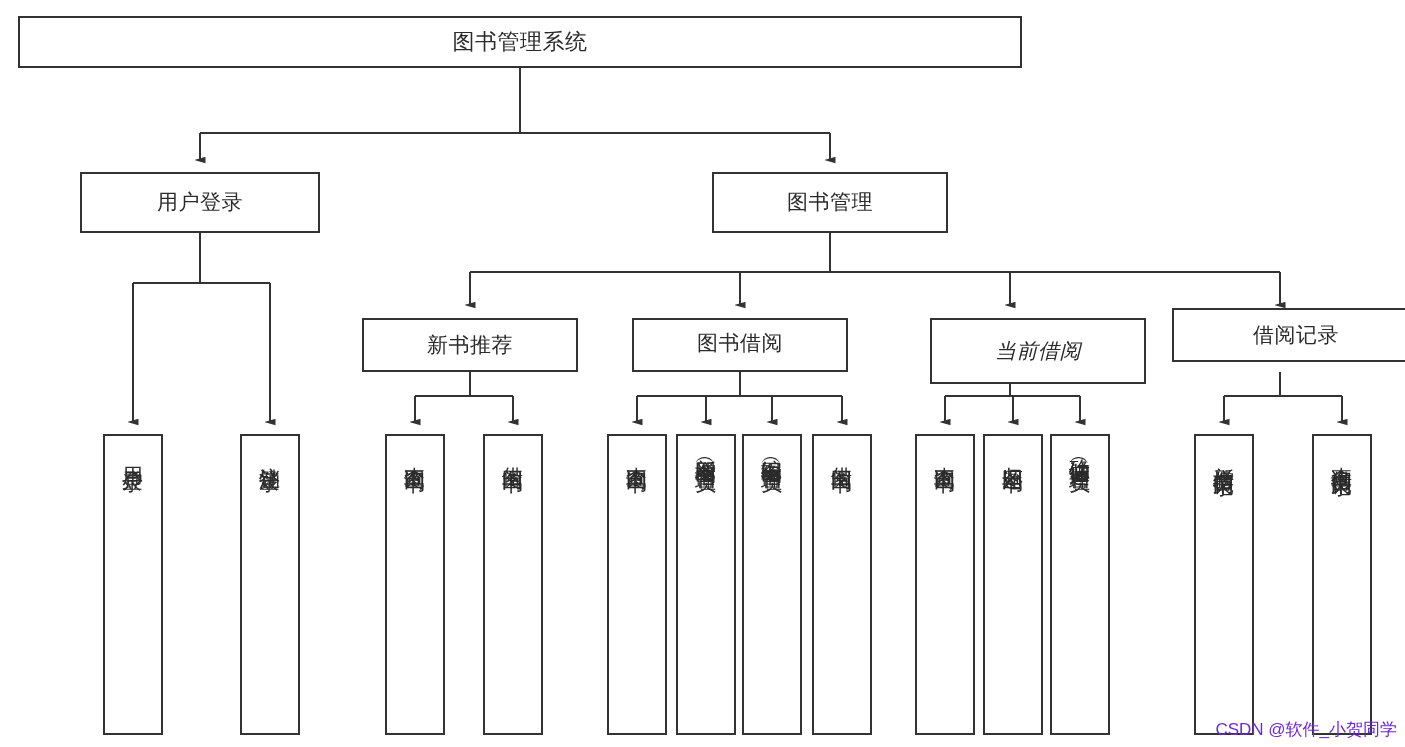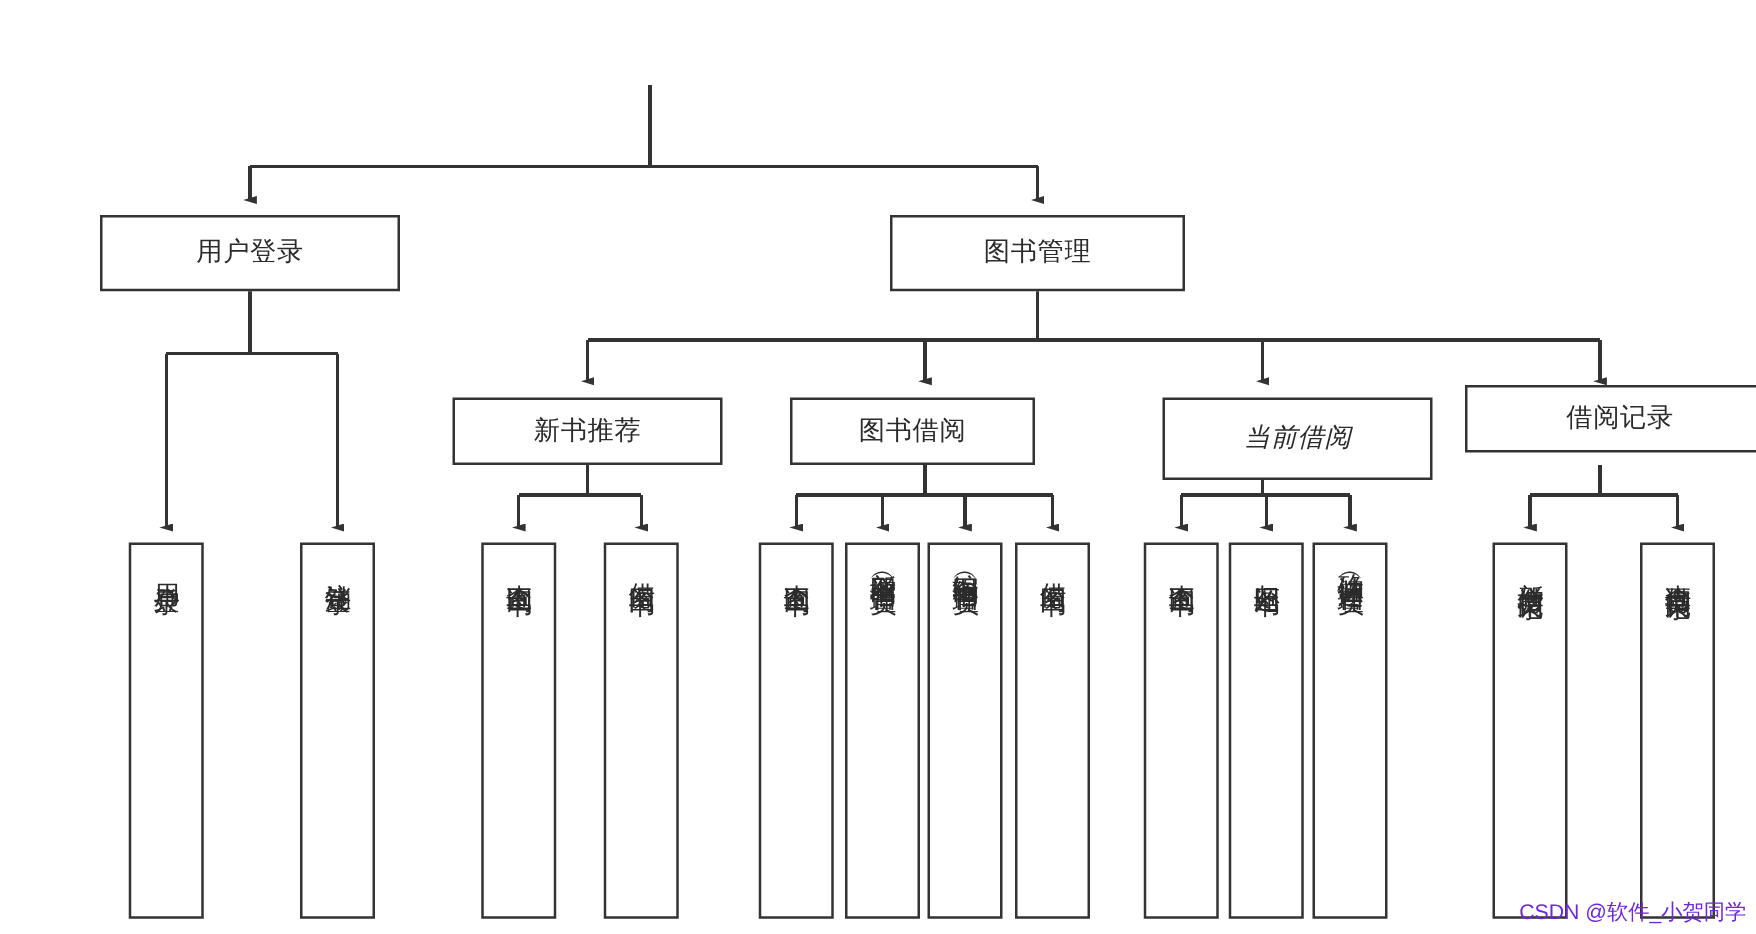--- a/index.html
+++ b/index.html
@@ -128,34 +128,37 @@
       <path d="M1013,396 L1013,422" marker-end="url(#arrowhead)"></path>
       <path d="M1080,396 L1080,422" marker-end="url(#arrowhead)"></path>
 
       <path d="M1280,372 L1280,396"></path>
       <path d="M1224,396 L1342,396"></path>
       <path d="M1224,396 L1224,422" marker-end="url(#arrowhead)"></path>
       <path d="M1342,396 L1342,422" marker-end="url(#arrowhead)"></path>
     </g>
   </svg>
 
+  <div class="node horizontal" id="node-root" style="left:18px; top:16px; width:1004px; height:52px;">
+    <span class="node-label">图书管理系统</span>
+  </div>
 
   <div class="node horizontal" style="left:80px; top:172px; width:240px; height:61px;">
     <span class="node-label">用户登录</span>
   </div>
 
   <div class="node horizontal" style="left:362px; top:318px; width:216px; height:54px;">
     <span class="node-label">新书推荐</span>
   </div>
 
   <div class="node horizontal" style="left:712px; top:172px; width:236px; height:61px;">
     <span class="node-label">图书管理</span>
   </div>
 
-  <div class="node horizontal" style="left:632px; top:318px; width:196px; height:54px;">
+  <div class="node horizontal" style="left:632px; top:318px; width:216px; height:54px;font-family:Liberation Mono, monospace;">
     <span class="node-label">图书借阅</span>
   </div>
 
   <div class="node horizontal" style="left:930px; top:318px; width:216px; height:66px;font-style:italic;">
     <span class="node-label">当前借阅</span>
   </div>
 
   <div class="node horizontal" style="left:1172px; top:308px; width:248px; height:54px;">
     <span class="node-label">借阅记录</span>
   </div>

